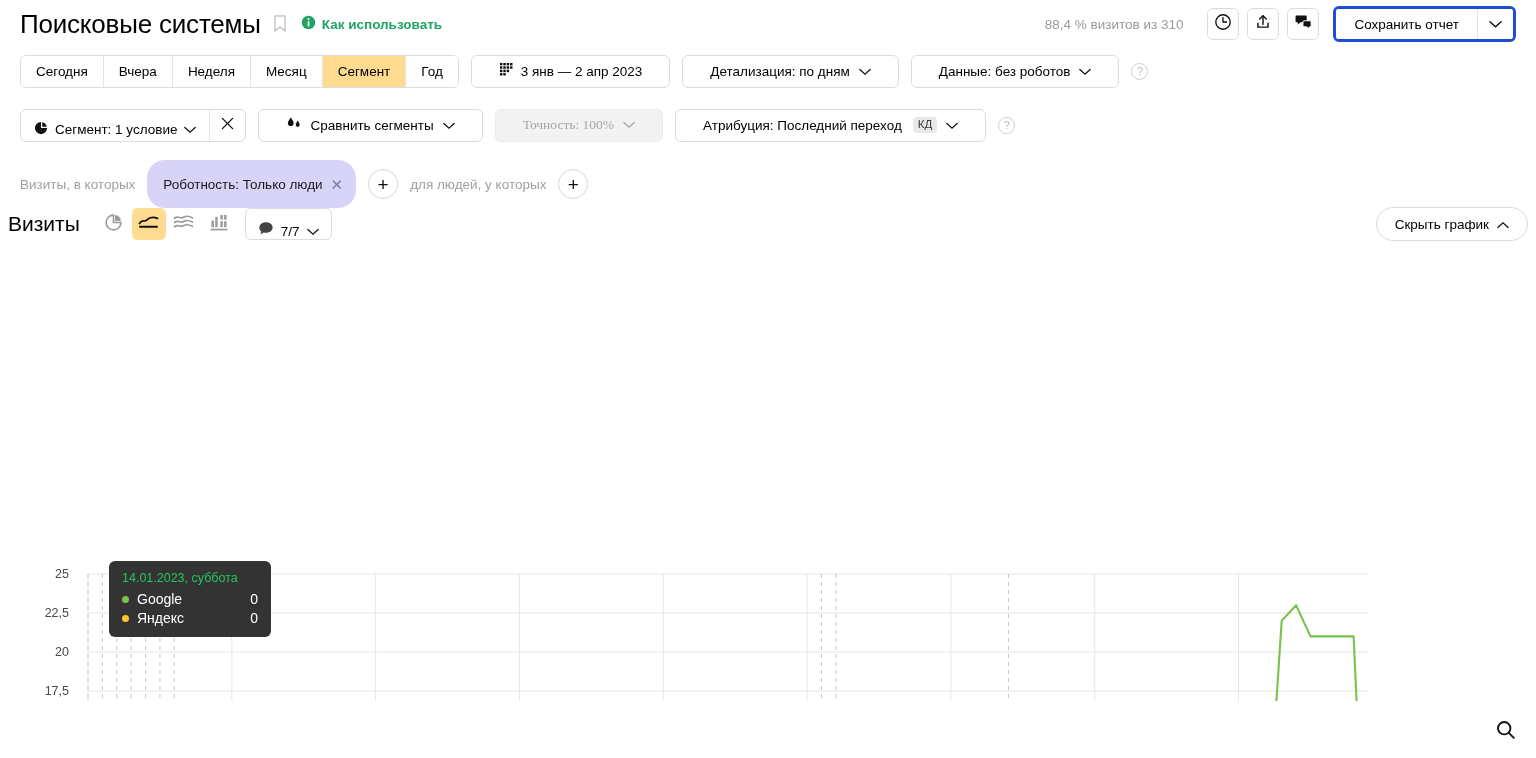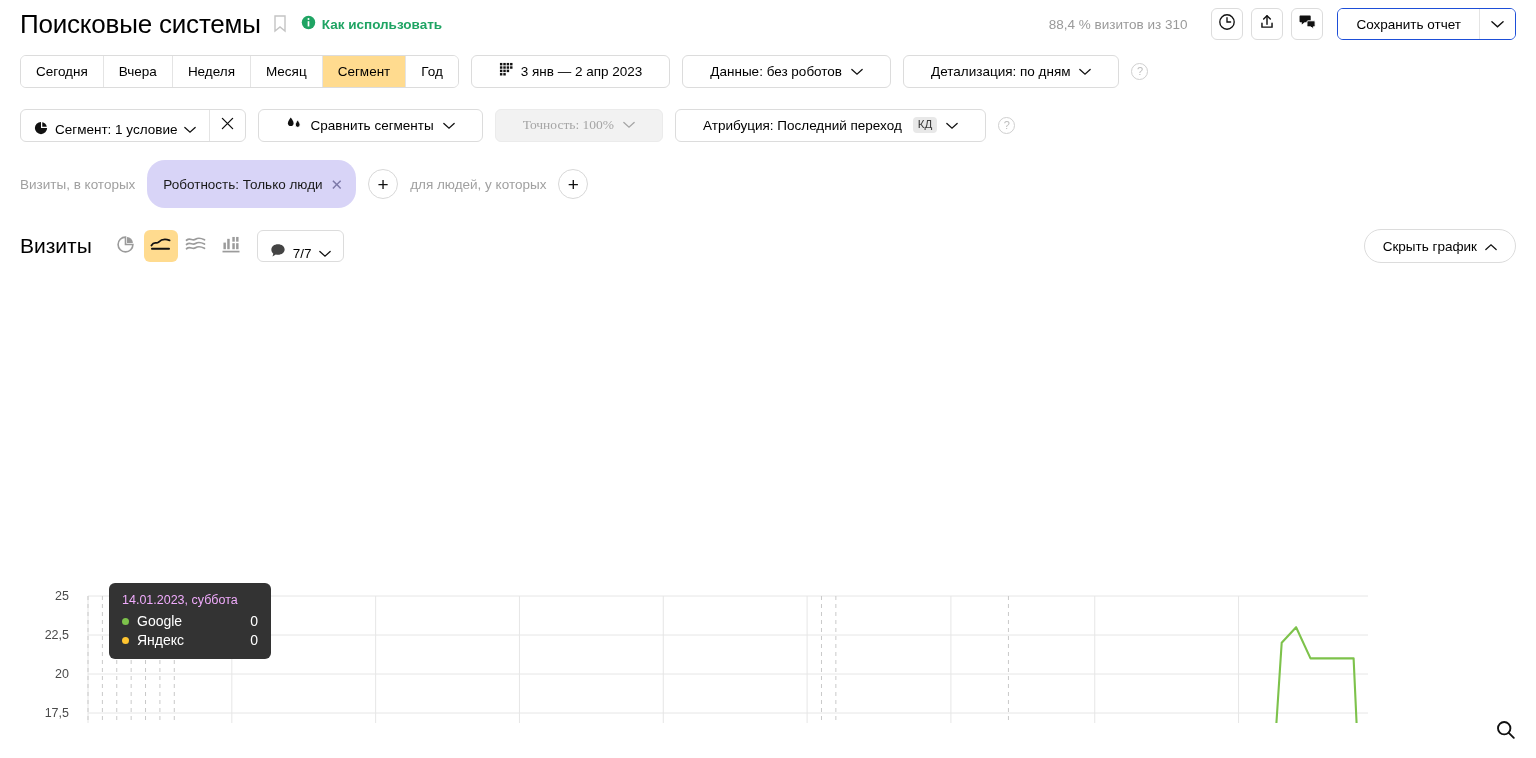--- a/index.html
+++ b/index.html
@@ -35,21 +35,21 @@
   .visits-stat {
     color: #9a9a9a; font-size: 13.5px; white-space: nowrap; margin-right: 16px;
   }
   .icon-btn {
     width: 32px; height: 32px; border: 1px solid #dcdcdc; border-radius: 6px;
     background: #fff; display: flex; align-items: center; justify-content: center;
     margin-left: 8px; cursor: pointer;
   }
   .icon-btn:first-of-type { margin-left: 0; }
   .save-group {
-    display: flex; margin-left: 14px; border: 1px solid #1d4ed8;
+    display: flex; margin-left: 14px; border: 3px solid #1d4ed8;
     border-radius: 6px; overflow: hidden; background:#fff;
   }
   .save-btn {
     padding: 0 18px; height: 30px; display: flex; align-items: center;
     font-size: 13.5px; cursor: pointer; white-space: nowrap; background:#fff;
     border:none;
   }
   .save-caret {
     width: 36px; height: 30px; display: flex; align-items: center;
     justify-content: center; border-left: 1px solid #e4e4e4; cursor: pointer;
@@ -121,21 +121,21 @@
   .chip-x { color: #7d79a8; font-size: 15px; line-height: 1; }
   .plus-btn {
     width: 30px; height: 30px; border-radius: 50%; border: 1px solid #d8d8d8;
     background: #fff; display: flex; align-items: center; justify-content: center;
     font-size: 19px; color: #111; cursor: pointer; line-height: 1;
   }
 
   
   .chart-head {
     display: flex; align-items: center; gap: 1px;
-    padding: 0 20px; margin-top: 24px; height: 40px;
+    padding: 0 8px; margin-top: 2px; height: 40px;
   }
   .chart-title { font-size: 21px; font-weight: 400; margin-right: 16px; }
   .viz-btn {
     width: 34px; height: 32px; border-radius: 6px; display: flex;
     align-items: center; justify-content: center; cursor: pointer;
   }
   .viz-btn.active { background: #ffdb8f; }
   .metric-pill {
     display: flex; align-items: flex-end; gap: 7px; height: 32px;
     padding: 0 12px; border: 1px solid #dcdcdc; border-radius: 6px;
@@ -149,21 +149,21 @@
   }
 
   
   .plot-area { position: relative; margin-top: 12px; height: 430px; }
   .plot-svg { position: absolute; left: 0; top: 0; }
   .tooltip {
     position: absolute; left: 109px; top: 305px; width: 162px;
     background: #333333; border-radius: 6px; padding: 10px 13px 11px;
     color: #fff; z-index: 6; pointer-events: none;
   }
-  .tt-date { color: #f0abfc; font-size: 12.5px; margin-bottom: 6px; }
+  .tt-date { color: #22c55e; font-size: 12.5px; margin-bottom: 6px; }
   .tt-row {
     display: flex; align-items: center; font-size: 14px; margin-top: 3px;
   }
   .tt-dot { width: 7px; height: 7px; border-radius: 50%; margin-right: 8px; flex:none; }
   .tt-name { flex: 1 1 auto; }
   .tt-val { font-weight: 400; }
 
   .search-corner {
     position: absolute; right: 18px; bottom: 14px; cursor: pointer;
   }
@@ -266,30 +266,30 @@
               <rect x="8.2" y="8.2" width="2.6" height="2.6"></rect>
             <rect x="1" y="11.8" width="2.6" height="2.6"></rect>
               <rect x="4.6" y="11.8" width="2.6" height="2.6"></rect>
           </g>
         </svg>
       </span>
       <span>3 янв — 2 апр 2023</span>
     </div>
 
     <div class="pill">
+      <span>Детализация: по дням</span>
+      <span class="caret">
+        <svg width="12" height="8" viewBox="0 0 14 9">
+            <path d="M1 1.5L7 7l6-5.5" fill="none" stroke="#111" stroke-width="1.5" stroke-linecap="round"></path>
+          </svg>
+      </span>
+    </div>
+
+    <div class="pill">
       <span>Данные: без роботов</span>
-      <span class="caret">
-        <svg width="12" height="8" viewBox="0 0 14 9">
-            <path d="M1 1.5L7 7l6-5.5" fill="none" stroke="#111" stroke-width="1.5" stroke-linecap="round"></path>
-          </svg>
-      </span>
-    </div>
-
-    <div class="pill">
-      <span>Детализация: по дням</span>
       <span class="caret">
         <svg width="12" height="8" viewBox="0 0 14 9">
             <path d="M1 1.5L7 7l6-5.5" fill="none" stroke="#111" stroke-width="1.5" stroke-linecap="round"></path>
           </svg>
       </span>
     </div>
 
     <div class="help-icon">?</div>
   </div>
 

